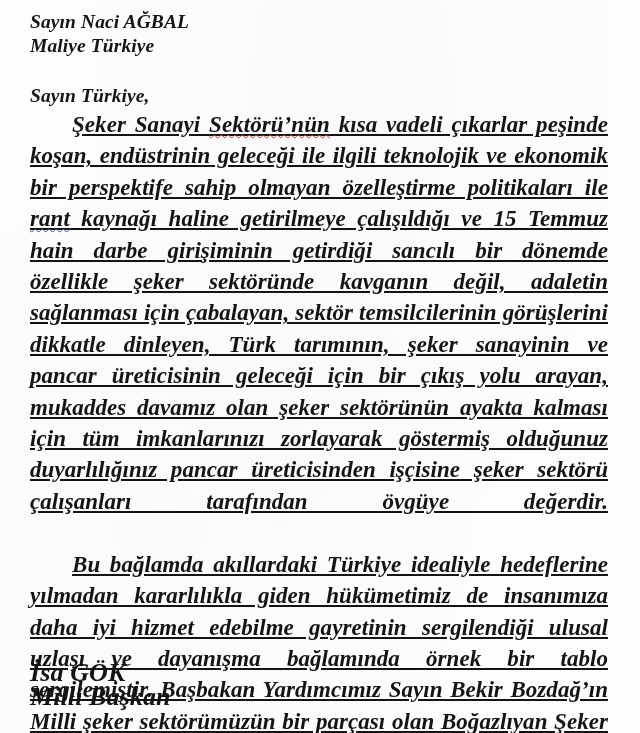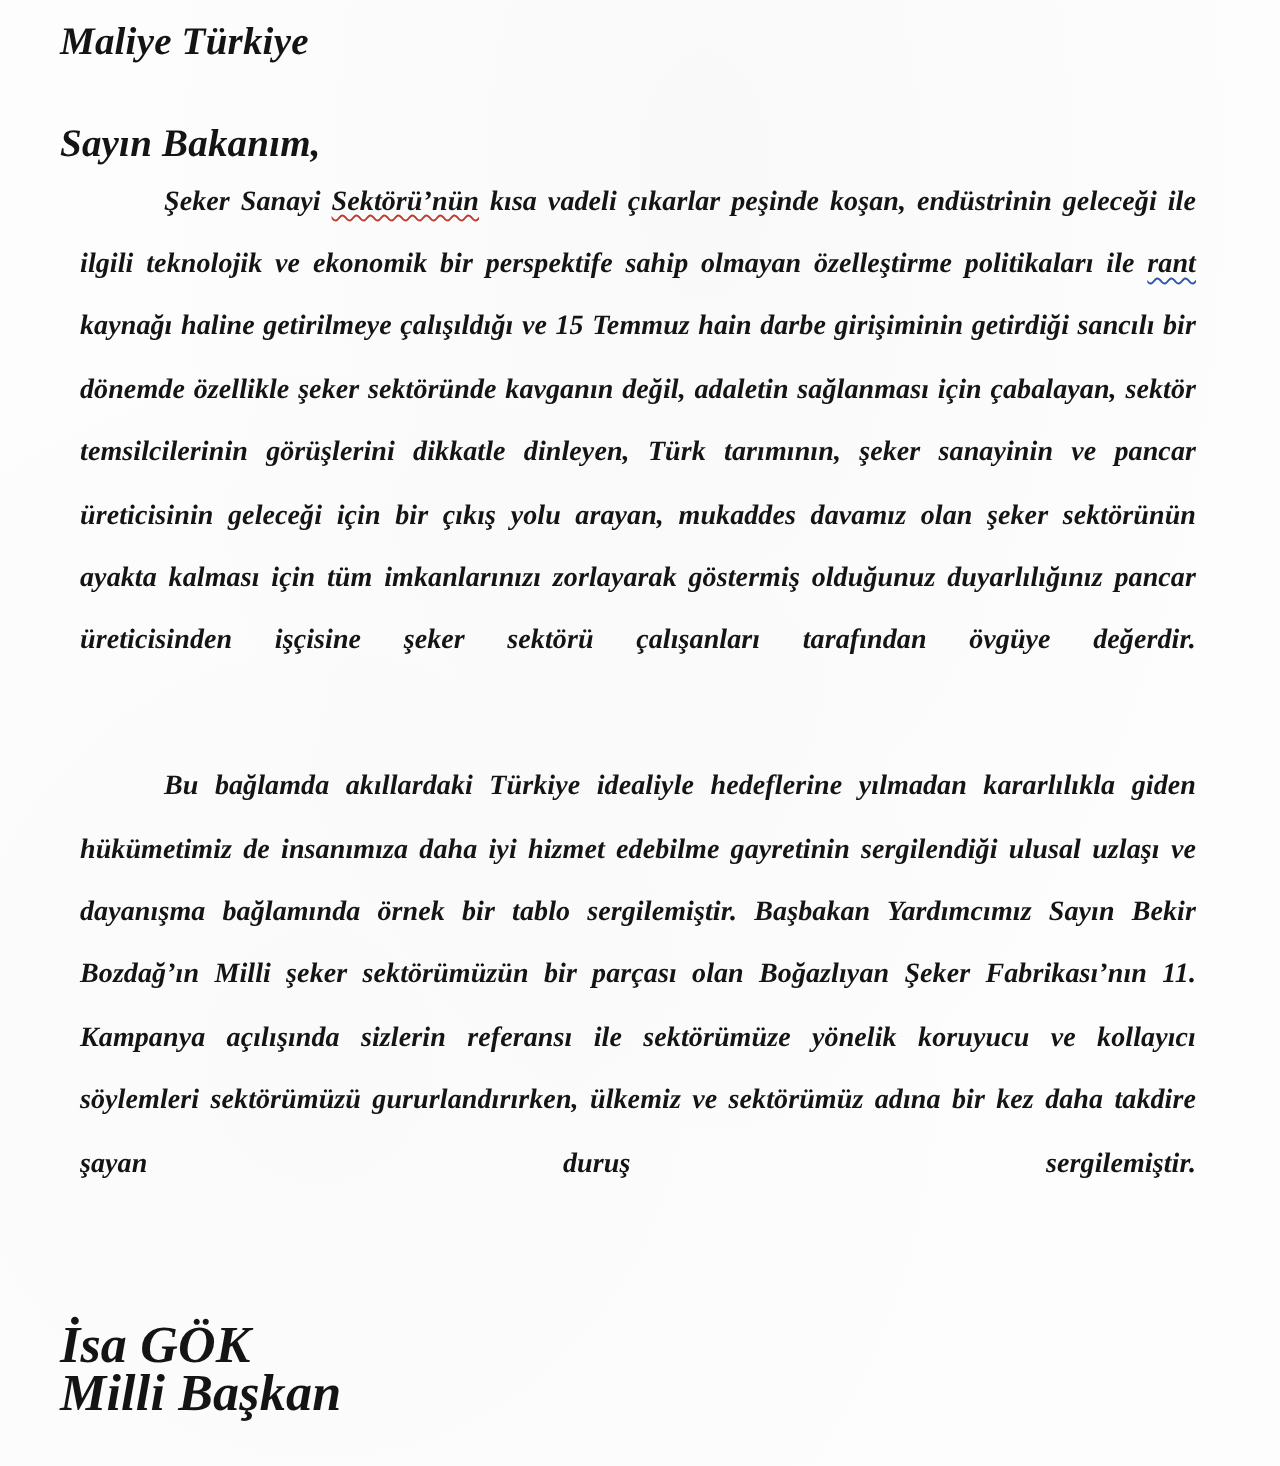--- a/index.html
+++ b/index.html
@@ -49,28 +49,29 @@
     font-weight: bold;
     font-size: 19.5px;
     line-height: 23px;
     margin-top: 27px;
     letter-spacing: 0.1px;
   }
 
   .para {
     font-style: italic;
     font-weight: bold;
-    font-size: 14px;
+    font-size: 23px;
     line-height: 31.4px;
     text-align: justify;
     text-justify: inter-word;
     text-indent: 42px;
-    margin: 10px;
+    margin: 0;
     letter-spacing: 0.05px;
     word-spacing: 0.2px;
+    text-decoration: underline;
   }
   .para.first { margin-top: 2px; }
 
   
   .para::after {
     content: "";
     display: inline-block;
     width: 100%;
   }
 
@@ -101,24 +102,25 @@
   }
 </style>
 </head>
 <body>
 
 <div class="page">
 
   <div class="doc-body">
 
     <div class="addressee">
+      <div>Sayın Naci AĞBAL</div>
       <div>Maliye Türkiye</div>
     </div>
 
-    <div class="salutation">Sayın Bakanım,</div>
+    <div class="salutation">Sayın Türkiye,</div>
 
     <p class="para first">Şeker Sanayi <span class="spell-error">Sektörü’nün</span> kısa vadeli çıkarlar peşinde koşan, endüstrinin geleceği ile ilgili teknolojik ve ekonomik bir perspektife sahip olmayan özelleştirme politikaları ile <span class="grammar-error">rant</span> kaynağı haline getirilmeye çalışıldığı ve 15 Temmuz hain darbe girişiminin getirdiği sancılı bir dönemde özellikle şeker sektöründe kavganın değil, adaletin sağlanması için çabalayan, sektör temsilcilerinin görüşlerini dikkatle dinleyen, Türk tarımının, şeker sanayinin ve pancar üreticisinin geleceği için bir çıkış yolu arayan, mukaddes davamız olan şeker sektörünün ayakta kalması için tüm imkanlarınızı zorlayarak göstermiş olduğunuz duyarlılığınız pancar üreticisinden işçisine şeker sektörü çalışanları tarafından övgüye değerdir.</p>
     <p class="para">Bu bağlamda akıllardaki Türkiye idealiyle hedeflerine yılmadan kararlılıkla giden hükümetimiz de insanımıza daha iyi hizmet edebilme gayretinin sergilendiği ulusal uzlaşı ve dayanışma bağlamında örnek bir tablo sergilemiştir. Başbakan Yardımcımız Sayın Bekir Bozdağ’ın Milli şeker sektörümüzün bir parçası olan Boğazlıyan Şeker Fabrikası’nın 11. Kampanya açılışında sizlerin referansı ile sektörümüze yönelik koruyucu ve kollayıcı söylemleri sektörümüzü gururlandırırken, ülkemiz ve sektörümüz adına bir kez daha takdire şayan duruş sergilemiştir.</p>
 
   </div>
 
   <div class="signature">
     <div>İsa GÖK</div>
     <div>Milli Başkan</div>
   </div>

